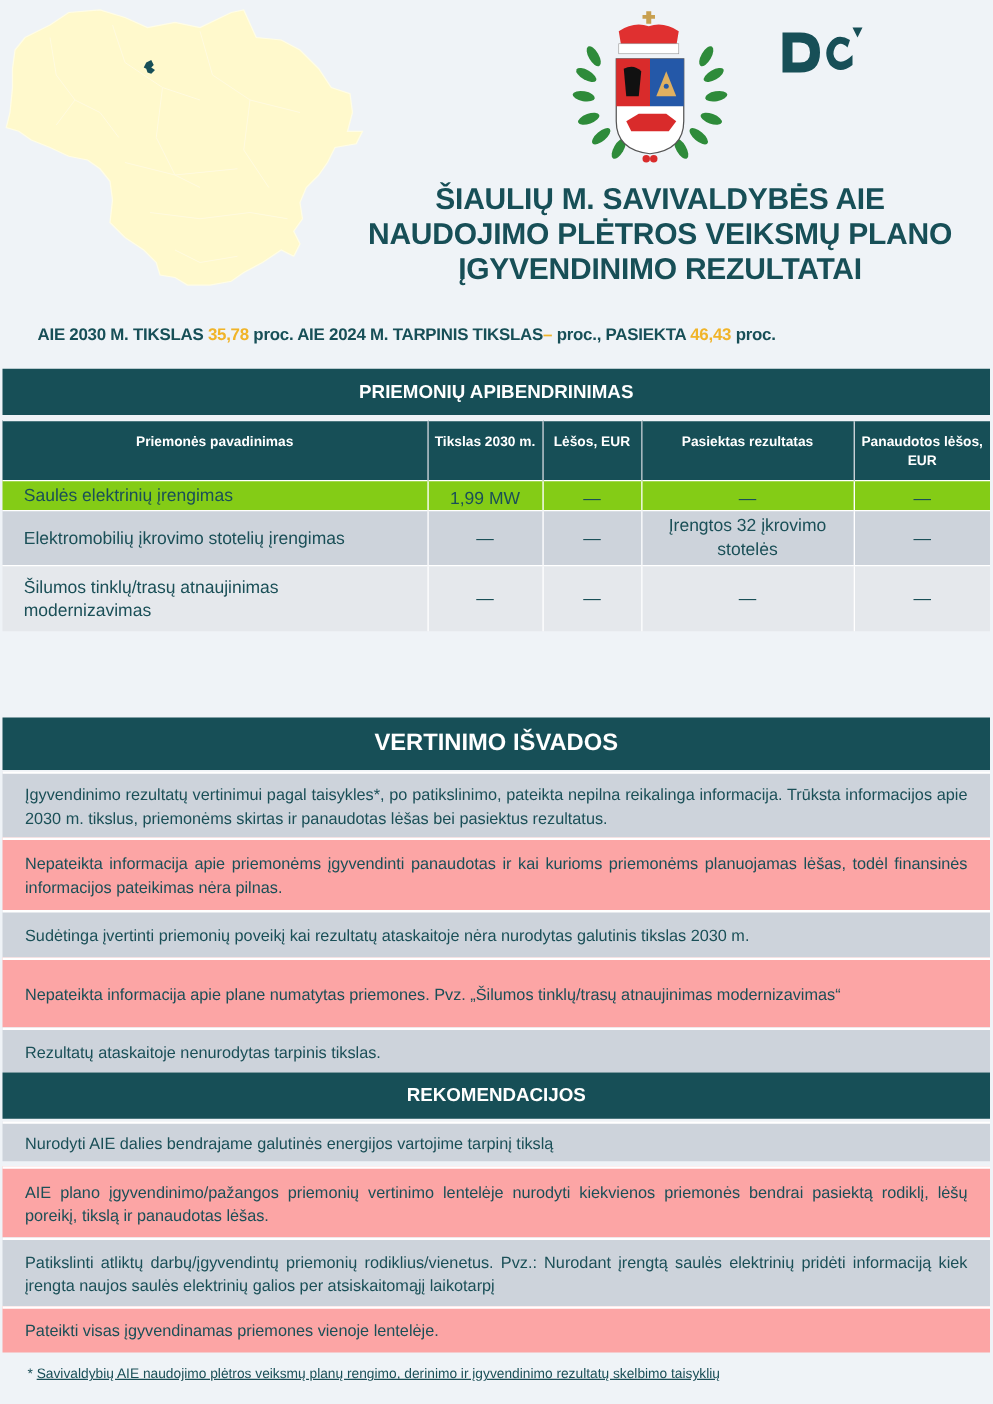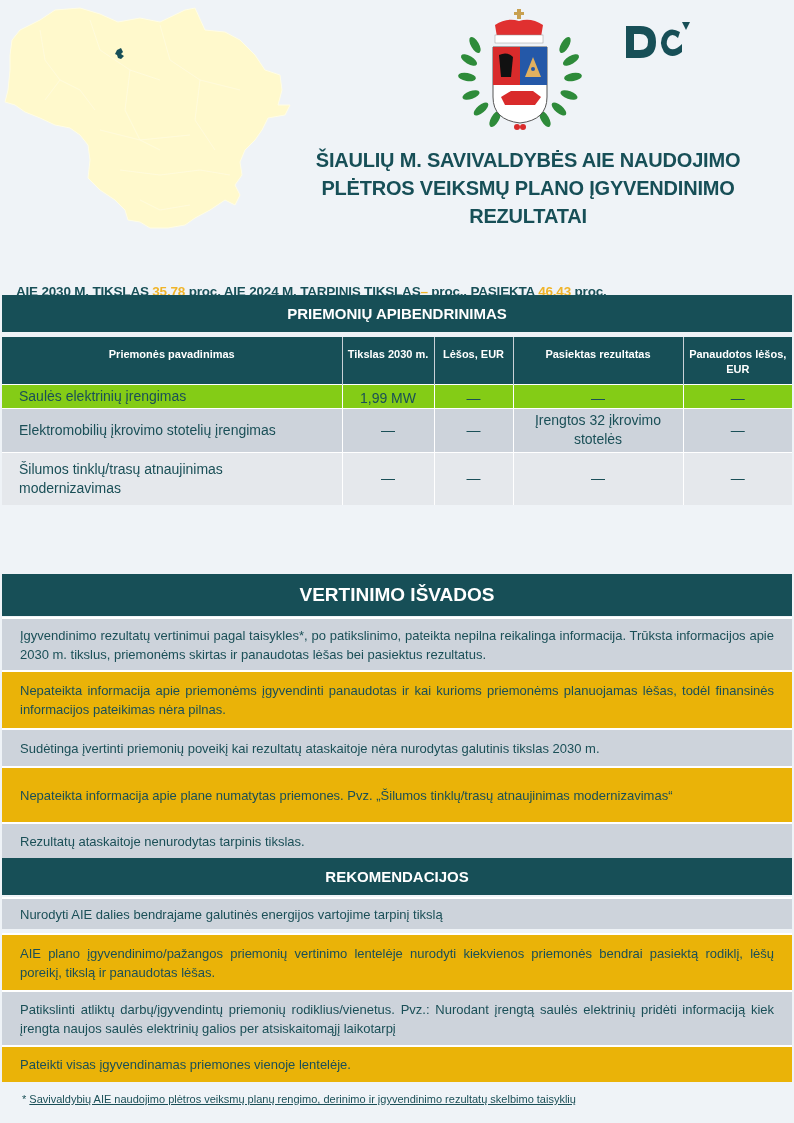--- a/index.html
+++ b/index.html
@@ -13,27 +13,27 @@
   }
   .map { position: absolute; left: 0; top: 0; width: 300px; height: 240px; }
   .crest { position: absolute; left: 455px; top: 5px; width: 130px; height: 130px; }
   .lea-logo { position: absolute; left: 622px; top: 20px; display: flex; align-items: center; }
   .lea-mark { width: 72px; height: 44px; }
   .lea-text { margin-left: 6px; font-weight: bold; font-size: 12.5px; line-height: 13px; color: #1a4f57; letter-spacing: 0.2px; }
   .lea-text div { white-space: nowrap; }
 
   .title {
     position: absolute; left: 288px; top: 146px; width: 480px;
-    text-align: center; font-weight: bold; font-size: 20px; line-height: 28px;
+    text-align: center; font-weight: bold; font-size: 24px; line-height: 28px;
     color: #174f57; letter-spacing: -0.2px;
   }
   .summary {
     position: absolute; left: 0; top: 260px; width: 674px;
     font-weight: bold; font-size: 13.5px; color: #174f57;
-    padding-left: 16px; white-space: nowrap; letter-spacing: -0.2px; margin-top: 24px;
+    padding-left: 30px; white-space: nowrap; letter-spacing: -0.2px;
   }
   .summary .hl { color: #f0b429; }
 
   .band {
     position: absolute; left: 2px; width: 790px; background: #174f57;
     color: #fff; font-weight: bold; text-align: center;
   }
   table.measures {
     position: absolute; left: 2px; top: 335px; width: 790px;
     border-collapse: collapse; table-layout: fixed;
@@ -54,21 +54,21 @@
   table.measures tr.r2 td { background: #e5e8ec; height: 53px; }
   .dash { font-size: 14px; }
 
   .list-item {
     position: absolute; left: 2px; width: 790px; padding: 0 18px;
     font-size: 13px; line-height: 19px; color: #1a4f57; text-align: justify;
     display: flex; align-items: center;
     border-top: 2px solid #ffffff;
   }
   .list-item.dark { background: #cdd3db; }
-  .list-item.light { background: #eab308; }
+  .list-item.light { background: #fca5a5; }
   .list-item span { display: block; width: 100%; }
 
   .footnote {
     position: absolute; left: 22px; top: 1093px; font-size: 11px; color: #1a4f57;
     white-space: nowrap;
   }
   .footnote a { color: #1a4f57; text-decoration: underline; }
 </style>
 </head>
 <body>

